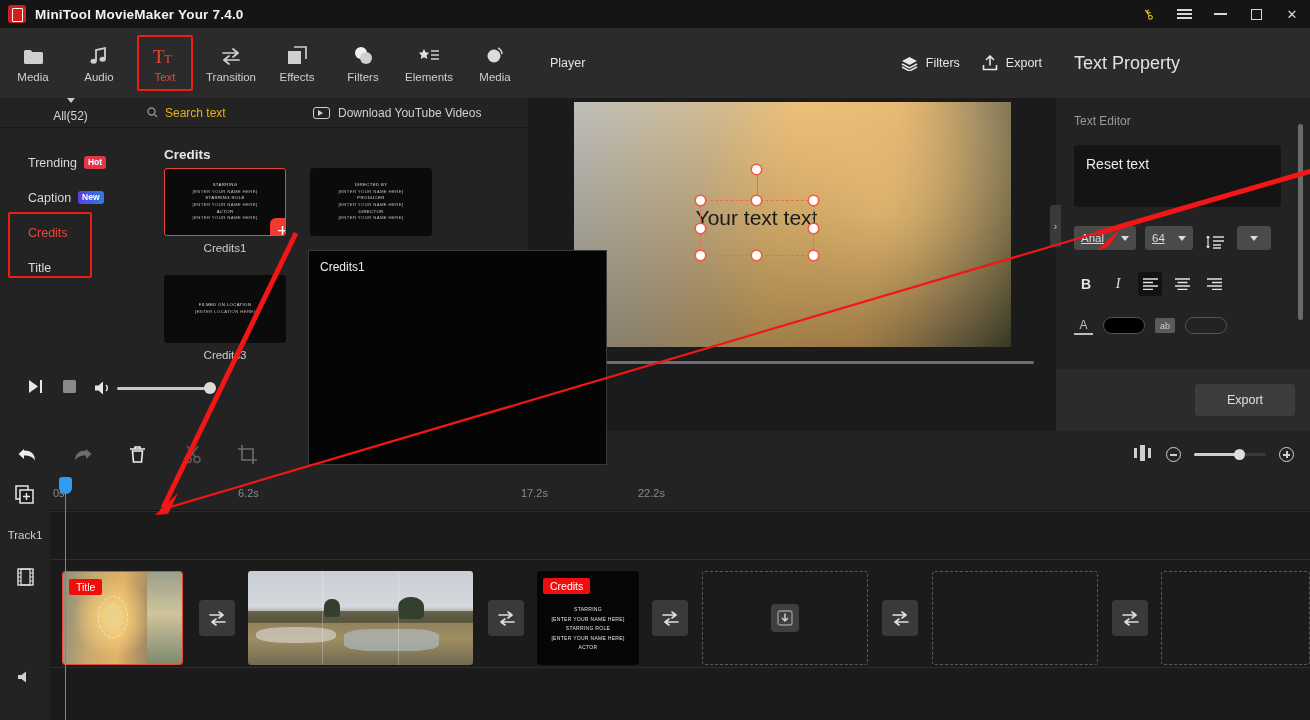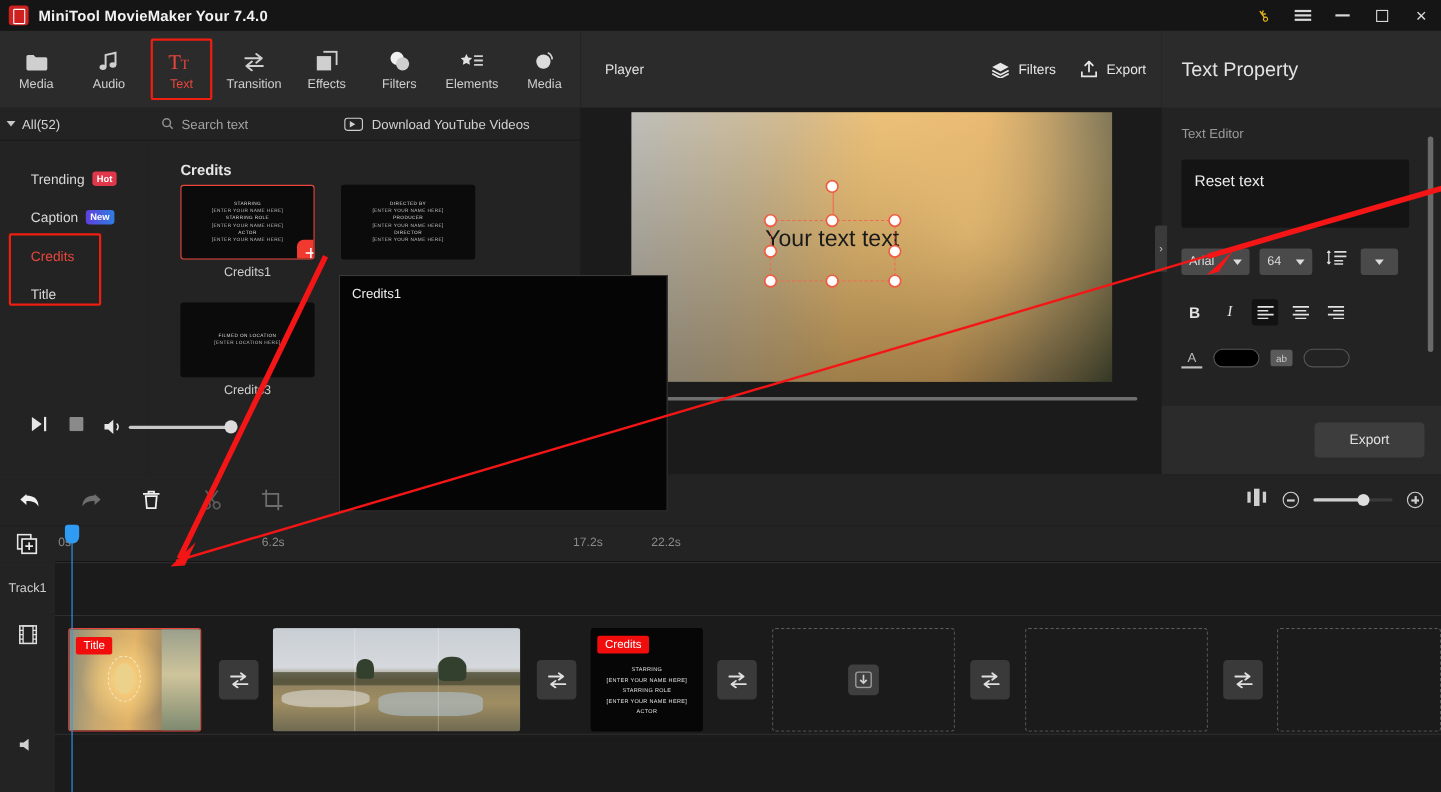--- a/index.html
+++ b/index.html
@@ -32,25 +32,25 @@
   .tool.active { color:#e8463c; }
   .tool.active:before { content:""; position:absolute; left:5px; top:2px; right:5px; bottom:2px;
      border:2px solid #f01e10; border-radius:2px; }
   .tool .lbl { position:relative; z-index:2; white-space:nowrap; }
   .ico svg { display:block; }
 
   
   .lib-head { position:absolute; left:0; top:98px; width:528px; height:30px; background:#232323;
     display:flex; align-items:center; border-bottom:1px solid #1a1a1a; }
   .all-sel { width:135px; height:30px; display:flex; align-items:center; gap:6px;
-     padding-left:6px; font-size:12px; color:#d4d4d4; }
+     padding-left:6px; font-size:12px; color:#d4d4d4;flex-direction:column; }
   .caret { width:0;height:0;border-left:4px solid transparent;border-right:4px solid transparent;
      border-top:5px solid #c8c8c8; }
   .search-box { width:170px; height:30px; display:flex; align-items:center; gap:7px;
-     padding-left:12px; font-size:12px; color:#a3a3a3; }
+     padding-left:12px; font-size:12px; color:#eab308; }
   .yt { display:flex; align-items:center; gap:8px; font-size:12px; color:#d0d0d0; margin-left:8px;}
   .yt-ico { width:17px; height:12px; border:1.5px solid #cfcfcf; border-radius:3px; position:relative; }
   .yt-ico:after{content:"";position:absolute;left:4px;top:2.5px;border-left:5px solid #cfcfcf;
      border-top:3.5px solid transparent;border-bottom:3.5px solid transparent;}
 
   .lib-side { position:absolute; left:0; top:128px; width:135px; height:303px; background:#232323; }
   .cat { height:35px; display:flex; align-items:center; padding-left:28px; font-size:12.5px;
      color:#d8d8d8; gap:7px; position:relative;}
   .cat.sel { color:#e8463c; }
   .badge { font-size:8.5px; font-weight:bold; color:#fff; border-radius:3px; padding:1px 4px 1.5px;}
@@ -115,21 +115,21 @@
   .fs { width:20px; height:20px; margin-left:14px; position:relative; }
 
   
   .props { position:absolute; left:1056px; top:28px; width:254px; height:403px; background:#232323;}
   .props-head { height:70px; background:#2b2b2b; display:flex; align-items:center; padding-left:18px;
      font-size:18px; color:#e2e2e2; }
   .props-body { position:relative; height:333px; }
   .props-label { font-size:12px; color:#9a9a9a; margin:16px 0 0 18px; }
   .ta { margin:17px 0 0 18px; width:207px; height:62px; background:#141414; border-radius:3px;
      padding:11px 12px; font-size:14px; color:#ededed; }
-  .ctrl-row { display:flex; align-items:flex-start; gap:9px; margin:19px 0 0 18px; }
+  .ctrl-row { display:flex; align-items:flex-end; gap:9px; margin:19px 0 0 18px;text-decoration:underline; }
   .dd { height:24px; background:#4a4a4a; border-radius:3px; display:flex; align-items:center;
      justify-content:space-between; padding:0 7px; font-size:11.5px; color:#dcdcdc; }
   .dd.font { width:62px; } .dd.size { width:48px; } .dd.sq { width:34px; justify-content:center; }
   .chev { width:0;height:0;border-left:4.5px solid transparent;border-right:4.5px solid transparent;
      border-top:5px solid #dcdcdc; }
   .fmt-row { display:flex; align-items:center; gap:8px; margin:22px 0 0 18px; }
   .fbtn { width:24px; height:24px; display:flex; align-items:center; justify-content:center;
      font-size:14px; color:#e2e2e2; border-radius:3px; }
   .fbtn.on { background:#121212; }
   .color-row { display:flex; align-items:center; gap:10px; margin:20px 0 0 18px; }
@@ -573,21 +573,21 @@
           <svg width="17" height="14" viewBox="0 0 17 14">
             <path d="M1 5h3.5L9 1.5v11L4.5 9H1z" fill="#cfcfcf"></path>
           </svg>
         </div>
     </div>
 
     <div class="ruler">
       <div class="tick" style="left:3px">0s</div>
       <div class="tick" style="left:188px">6.2s</div>
       <div class="tick" style="left:471px">17.2s</div>
-      <div class="tick" style="left:542px">22.2s</div>
+      <div class="tick" style="left:588px">22.2s</div>
     </div>
 
     <div class="track-row" style="top:33px; height:48px;padding-left:19px;">
       <div class="tr-label">Track1</div>
     </div>
     <div class="tline" style="top:33px"></div>
     <div class="tline" style="top:81px"></div>
 
     <div class="tline" style="top:189px"></div>
     <div class="tline" style="top:194px; background:#1b1b1b"></div>

